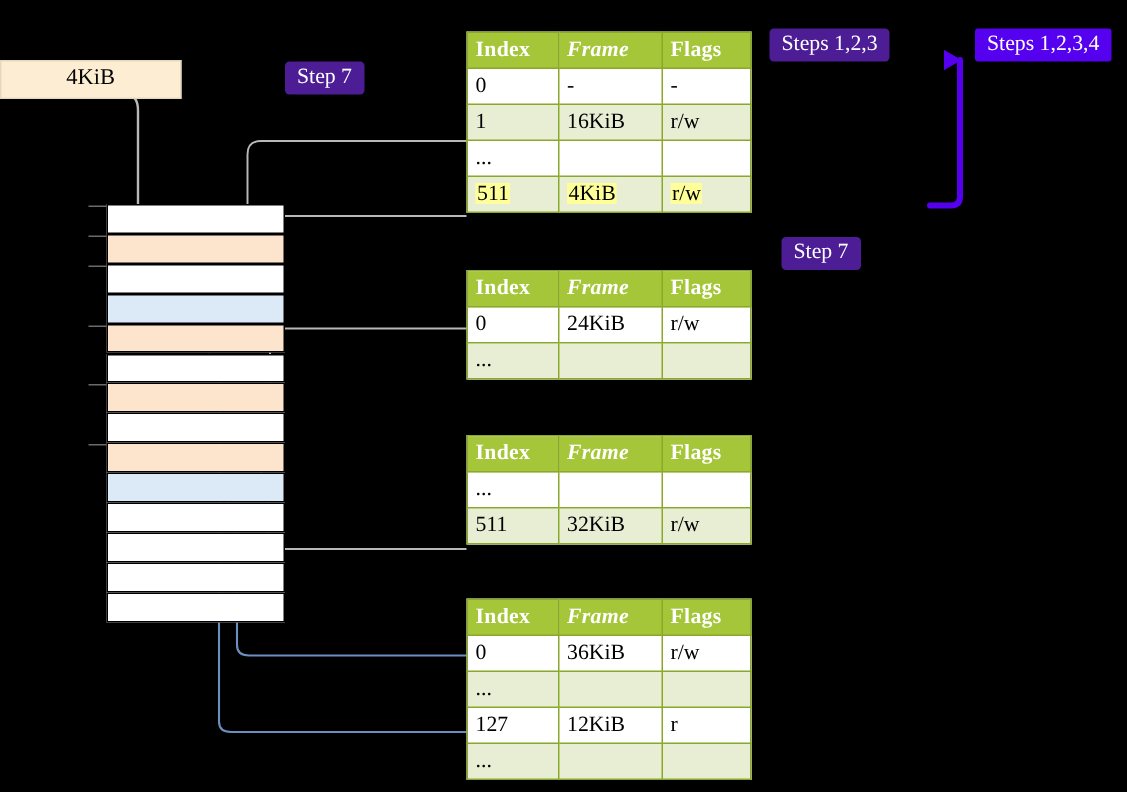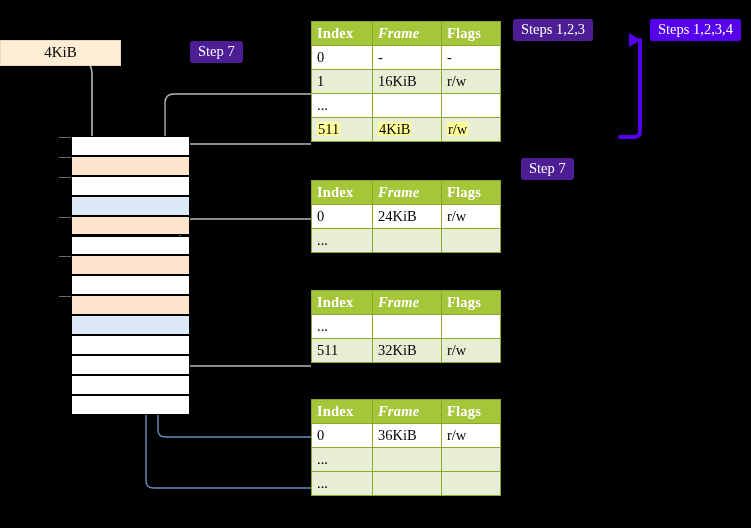--- a/index.html
+++ b/index.html
@@ -276,20 +276,25 @@
     <tr class="row-white">
       <td class="c-idx">0</td>
       <td class="c-frm">36KiB</td>
       <td class="c-flg">r/w</td>
     </tr>
     <tr class="row-green">
       <td class="c-idx">...</td>
       <td class="c-frm"></td>
       <td class="c-flg"></td>
     </tr>
+    <tr class="row-white">
+      <td class="c-idx">127</td>
+      <td class="c-frm">12KiB</td>
+      <td class="c-flg">r</td>
+    </tr>
     <tr class="row-green">
       <td class="c-idx">...</td>
       <td class="c-frm"></td>
       <td class="c-flg"></td>
     </tr>
   </tbody>
     </table>
 
 </div>
 

